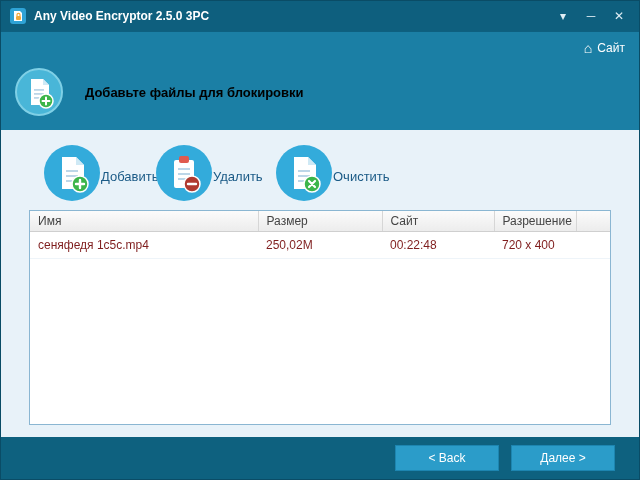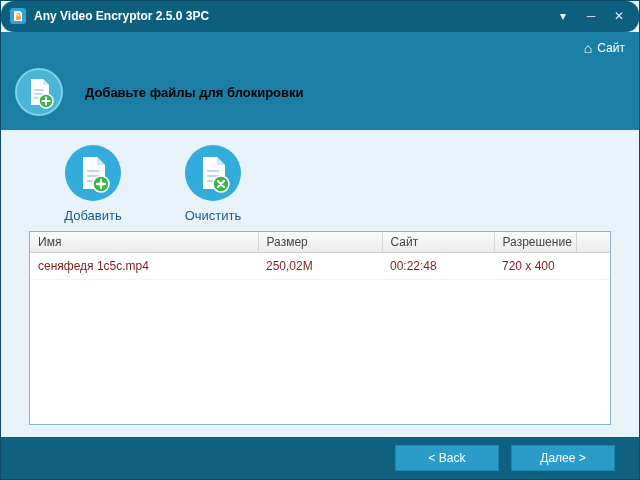--- a/index.html
+++ b/index.html
@@ -15,21 +15,20 @@
     display:flex;flex-direction:column;
     background:#e8f2f9;
     overflow:hidden;
   }
   
   .titlebar{
     height:30px;background:#0e5f7e;
     display:flex;align-items:center;
     padding:0 8px;flex:0 0 auto;
     border-bottom:1px solid #14719314;
-    border-radius:13px;
   }
   .app-icon{width:18px;height:18px;margin-right:7px;flex:0 0 auto;}
   .title-text{color:#ffffff;font-size:12px;font-weight:bold;flex:1;}
   .win-controls{display:flex;align-items:center;gap:4px;}
   .win-btn{
     width:24px;height:20px;color:#dfeef5;font-size:12px;
     display:flex;align-items:center;justify-content:center;
     cursor:pointer;user-select:none;
   }
   
@@ -46,21 +45,21 @@
   .header{
     display:flex;align-items:center;padding:4px 14px 14px 14px;
   }
   .header-icon{width:48px;height:48px;margin-right:22px;flex:0 0 auto;}
   .header-texts{display:flex;flex-direction:column;gap:4px;}
   .header-title{color:#000000;font-size:13px;font-weight:bold;}
   .header-sub{color:#eaf6fb;font-size:12px;}
   
   .main{flex:1;background:#e8f2f9;display:flex;flex-direction:column;min-height:0;}
   .tools{display:flex;padding:14px 0 0 0;flex:0 0 auto;}
-  .tool{width:100px;display:flex;flex-direction:column;align-items:center;cursor:pointer;}
+  .tool{width:100px;display:flex;flex-direction:row;align-items:center;cursor:pointer;}
   .tool-add{margin-left:42px;}
   .tool-remove{margin-left:12px;}
   .tool-clear{margin-left:20px;}
   .tool-circle{width:58px;height:58px;}
   .tool-label{margin-top:6px;font-size:13px;color:#1a5a86;}
   
   .table-wrap{
     margin:8px 28px 0 28px;flex:1;min-height:0;
     background:#ffffff;border:1px solid #8ab6d2;
     overflow:hidden;
@@ -160,20 +159,35 @@
             <rect x="23" y="26" width="12" height="2" fill="#bcd6e8"></rect>
             <rect x="23" y="31" width="12" height="2" fill="#bcd6e8"></rect>
             <rect x="23" y="36" width="8" height="2" fill="#bcd6e8"></rect>
             <circle cx="37" cy="40" r="8" fill="#3cb54a" stroke="#ffffff" stroke-width="1.5"></circle>
             <path d="M37 36v8M33 40h8" stroke="#ffffff" stroke-width="2.4" stroke-linecap="round"></path>
           </svg>
         </span>
         <span class="tool-label">Добавить</span>
       </div>
 
+      <div class="tool tool-remove">
+        <span class="tool-circle">
+          <svg viewBox="0 0 58 58" width="58" height="58">
+            <circle cx="29" cy="29" r="28" fill="#33abdb"></circle>
+            <rect x="19" y="16" width="20" height="28" rx="2" fill="#ffffff"></rect>
+            <rect x="24" y="12" width="10" height="7" rx="2" fill="#e05a4e"></rect>
+            <rect x="23" y="24" width="12" height="2" fill="#bcd6e8"></rect>
+            <rect x="23" y="29" width="12" height="2" fill="#bcd6e8"></rect>
+            <rect x="23" y="34" width="8" height="2" fill="#bcd6e8"></rect>
+            <circle cx="37" cy="40" r="8" fill="#b03a30" stroke="#ffffff" stroke-width="1.5"></circle>
+            <path d="M33 40h8" stroke="#ffffff" stroke-width="2.4" stroke-linecap="round"></path>
+          </svg>
+        </span>
+        <span class="tool-label">Удалить</span>
+      </div>
 
       <div class="tool tool-clear">
         <span class="tool-circle">
           <svg viewBox="0 0 58 58" width="58" height="58">
             <circle cx="29" cy="29" r="28" fill="#33abdb"></circle>
             <path d="M19 13h14l8 8v24H19z" fill="#ffffff"></path>
             <path d="M33 13l8 8h-8z" fill="#cfe9f5"></path>
             <rect x="23" y="26" width="12" height="2" fill="#bcd6e8"></rect>
             <rect x="23" y="31" width="12" height="2" fill="#bcd6e8"></rect>
             <rect x="23" y="36" width="8" height="2" fill="#bcd6e8"></rect>

